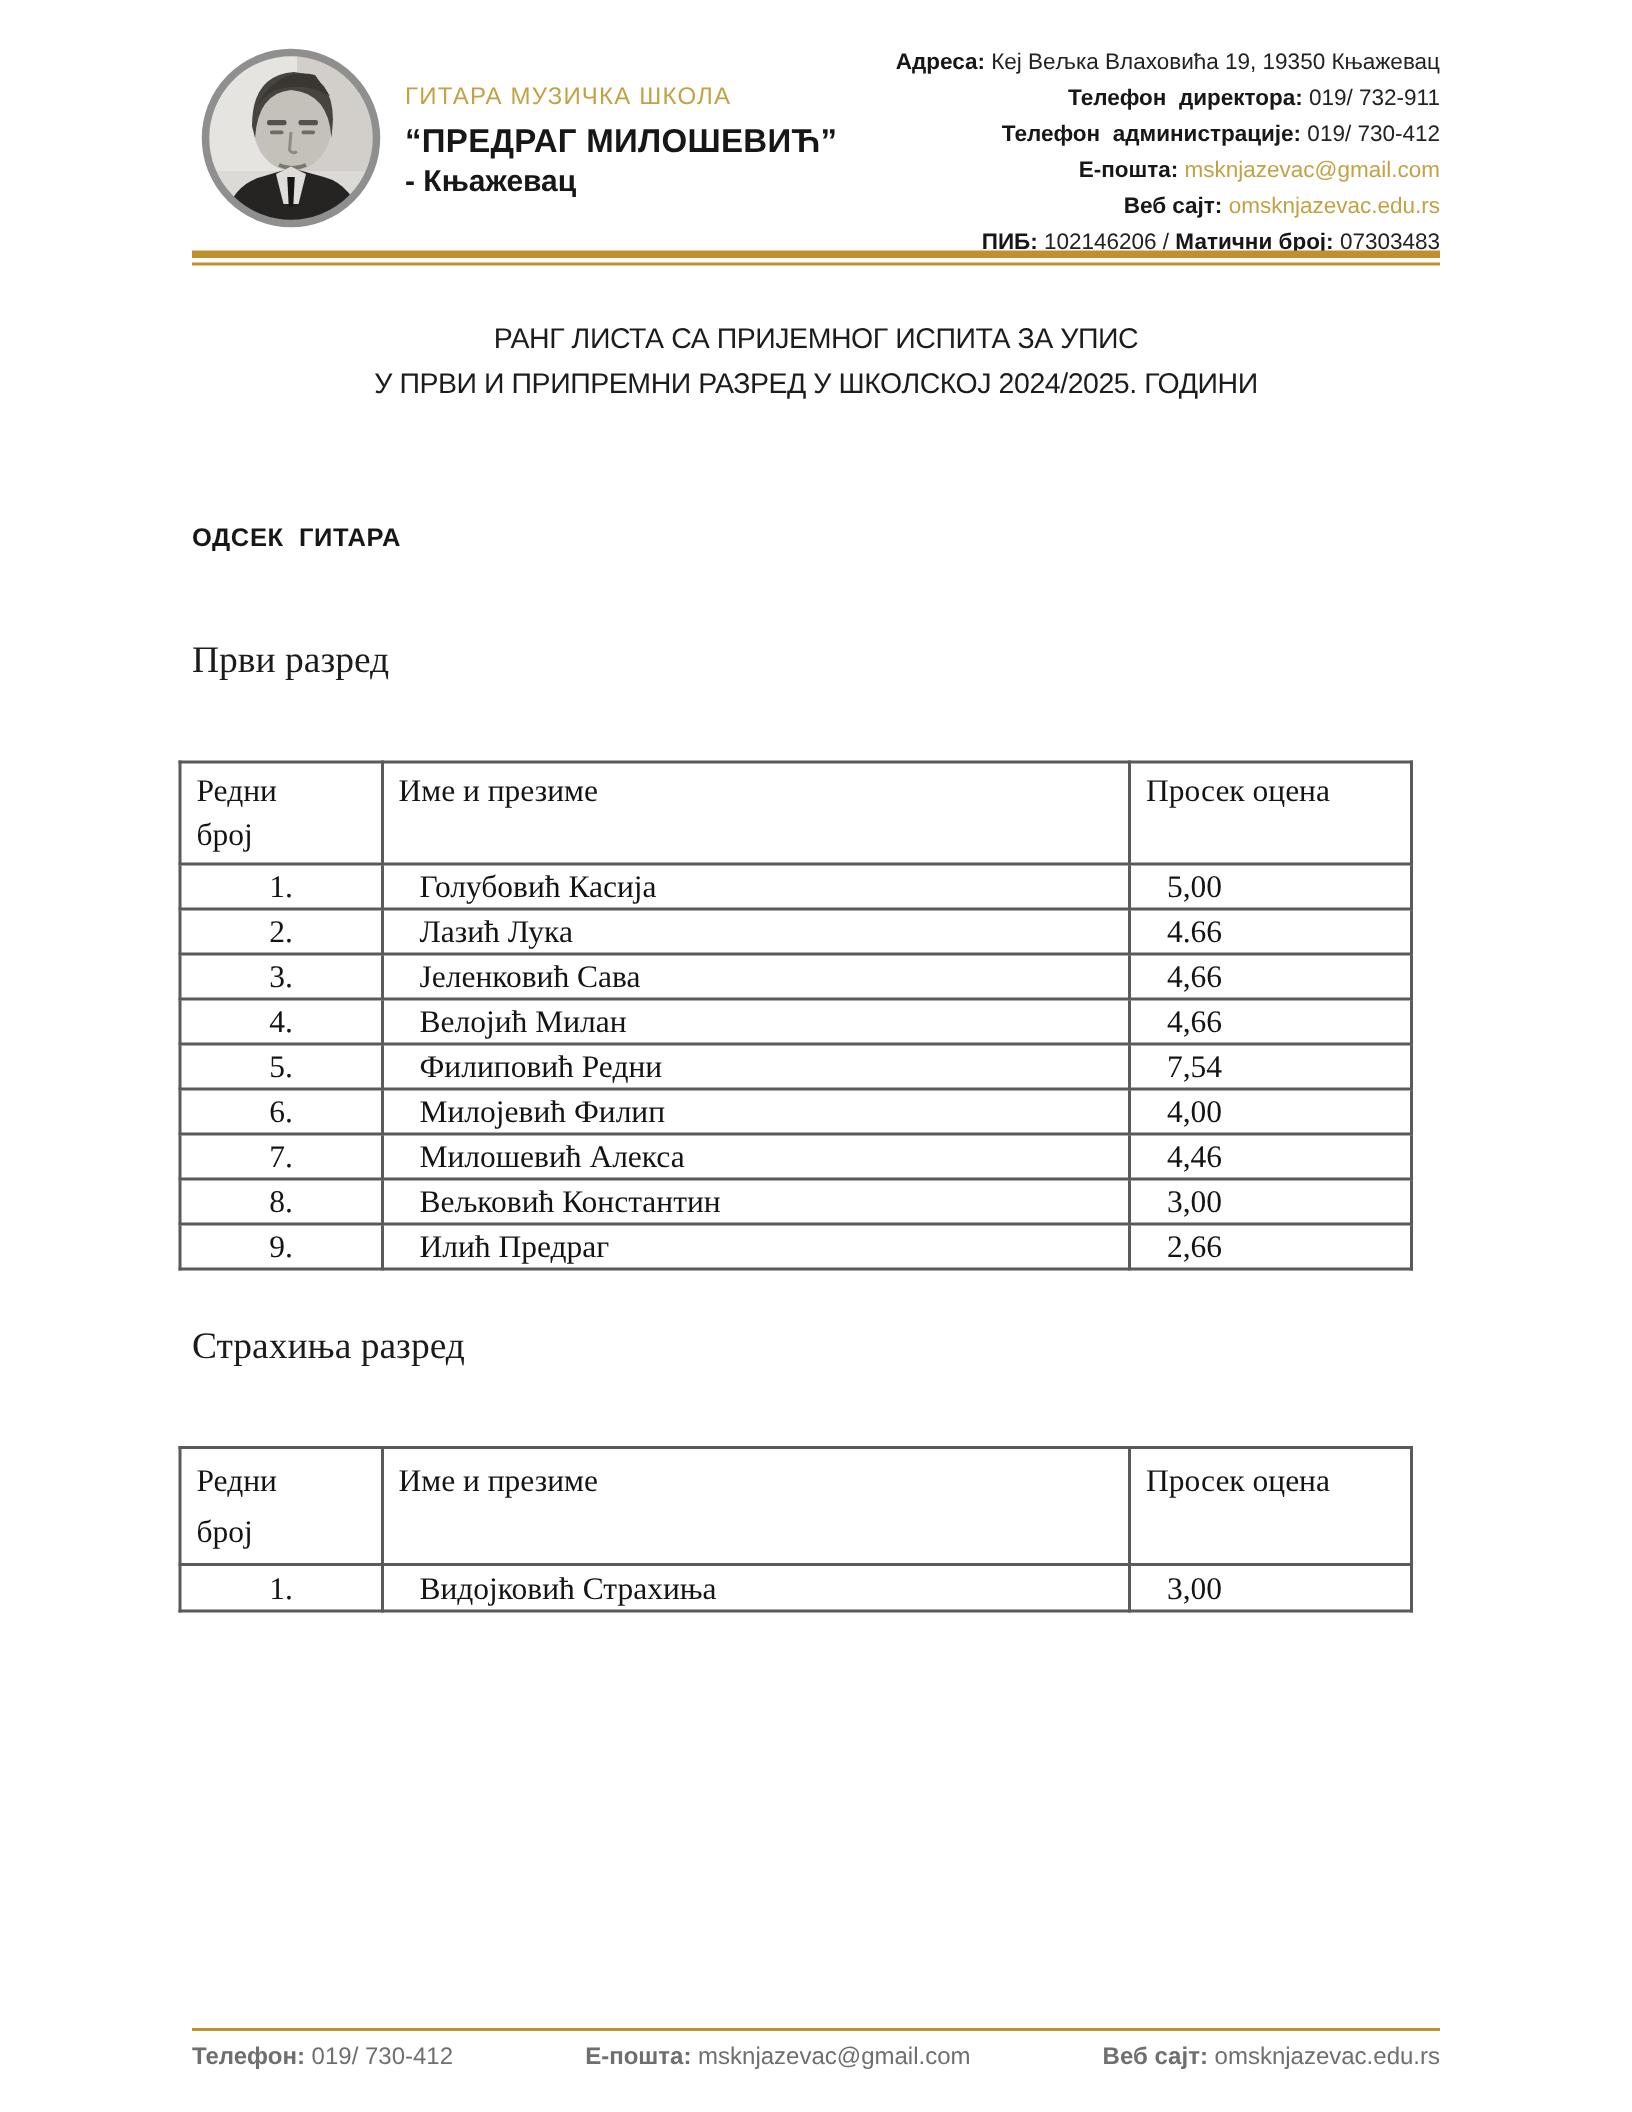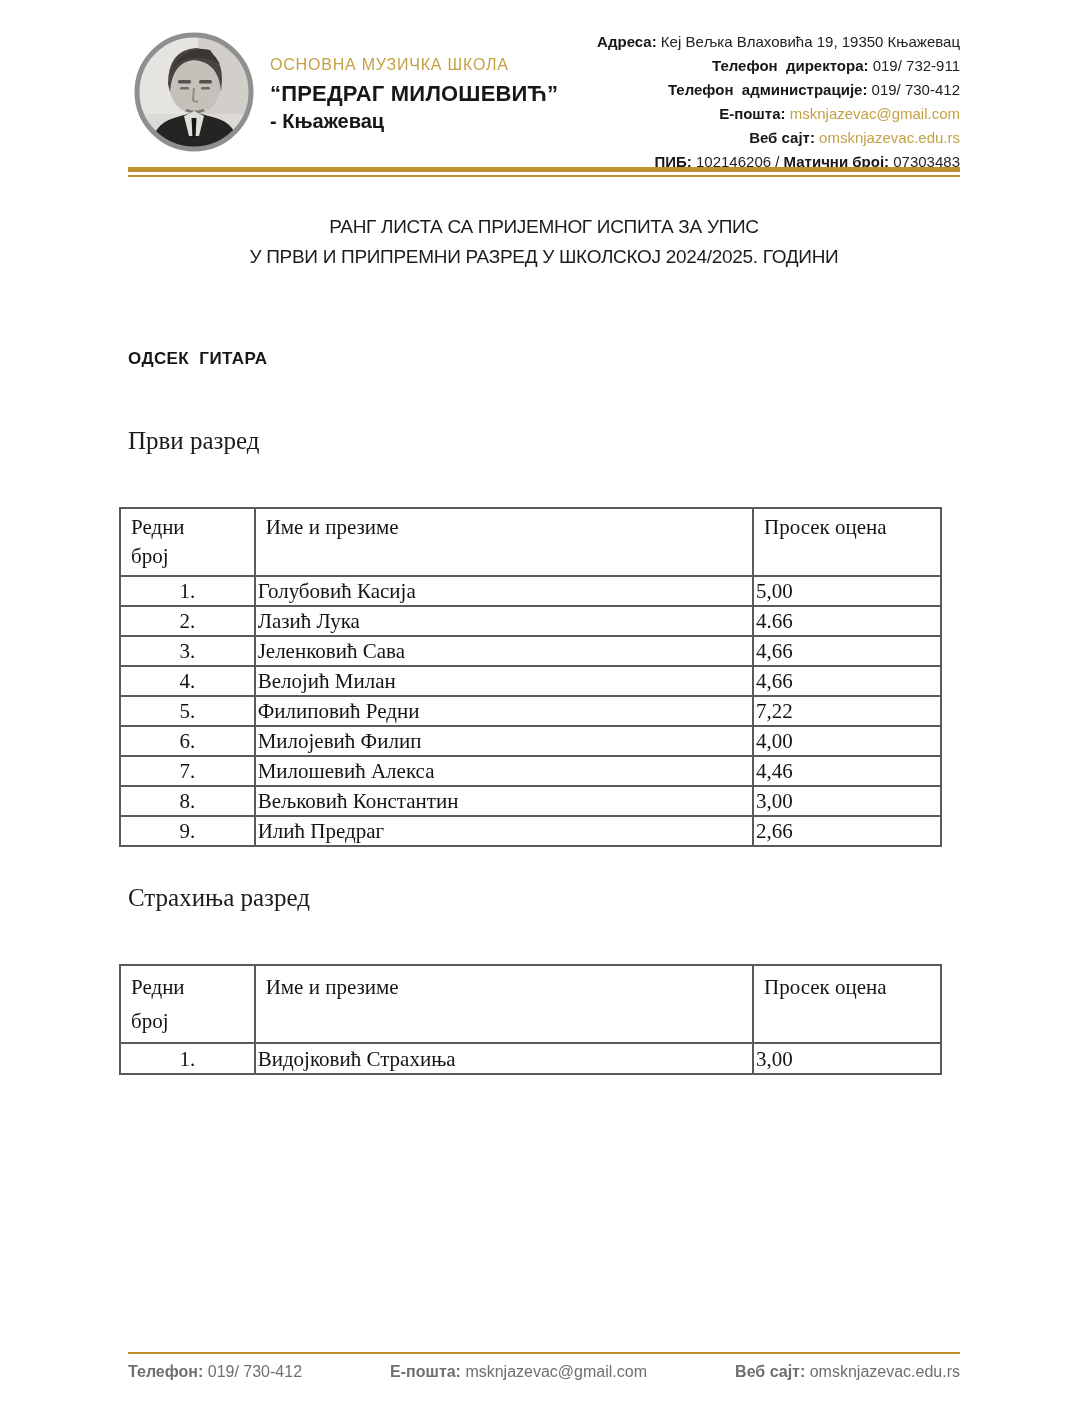--- a/index.html
+++ b/index.html
@@ -65,21 +65,21 @@
   }
   .rank-table col.c1{width:16.4%;}
   .rank-table col.c2{width:60.7%;}
   .rank-table col.c3{width:22.9%;}
   .rank-table th,.rank-table td{border:2px solid var(--table-border);}
   .rank-table th{
     font-weight:normal;text-align:left;vertical-align:top;
     padding:4px 8px 4px 10px;line-height:29px;white-space:pre-line;height:66px;
   }
   .rank-table.tall-head th{line-height:34px;height:70px;}
-  .rank-table td{padding:1px 8px 1px 2px;line-height:26px;height:28px;}
+  .rank-table td{padding:1px 8px 1px 24px;line-height:26px;height:28px;}
   .rank-table td.num{text-align:center;padding:1px 2px;}
   .rank-table.tall-head td{height:31px;}
 
   
   .footer{position:absolute;left:128px;right:128px;top:1352px;}
   .footer-rule{height:2px;background:var(--gold);}
   .footer-items{
     display:flex;justify-content:space-between;align-items:baseline;
     margin-top:9px;color:var(--footer-gray);font-size:16px;white-space:pre;
   }
@@ -113,21 +113,21 @@
           <path d="M54 80 Q63 84 72 80" fill="none" stroke="#7b766f" stroke-width="2.5"></path>
           <path d="M16 124 Q20 94 42 88 L62 82 84 88 Q106 94 110 124 Z" fill="#262422"></path>
           <path d="M52 86 L62 81 72 86 67 106 57 106 Z" fill="#dfddd9"></path>
           <path d="M59.5 88 L64.5 88 L63.5 108 L60.5 108 Z" fill="#171615"></path>
         </g>
         <circle cx="62" cy="62" r="57" fill="none" stroke="#8f8f8f" stroke-width="5"></circle>
       </svg>
     </div>
 
     <div class="school-block">
-      <div class="school-type">ОСНОВНА МУЗИЧКА ШКОЛА</div>
+      <div class="school-type">ГИТАРА МУЗИЧКА ШКОЛА</div>
       <div class="school-name">“ПРЕДРАГ МИЛОШЕВИЋ”</div>
       <div class="school-city">- Књажевац</div>
     </div>
 
     <div class="contact-block" id="contact-block"><div class="contact-line"><span class="b">Адреса: </span><span>Кеј Вељка Влаховића 19, 19350 Књажевац</span></div><div class="contact-line"><span class="b">Телефон  директора: </span><span>019/ 732-911</span></div><div class="contact-line"><span class="b">Телефон  администрације: </span><span>019/ 730-412</span></div><div class="contact-line"><span class="b">Е-пошта: </span><span class="gold-text">msknjazevac@gmail.com</span></div><div class="contact-line"><span class="b">Веб сајт: </span><span class="gold-text">omsknjazevac.edu.rs</span></div><div class="contact-line"><span class="b">ПИБ: </span><span>102146206 / </span><span class="b">Матични број: </span><span>07303483</span></div></div>
   </div>
 
   <div class="rule">
     <div class="rule-thick"></div>
     <div class="rule-thin"></div>
@@ -173,21 +173,21 @@
             <td>4,66</td>
           </tr>
           <tr>
             <td class="num">4.</td>
             <td>Велојић Милан</td>
             <td>4,66</td>
           </tr>
           <tr>
             <td class="num">5.</td>
             <td>Филиповић Редни</td>
-            <td>7,22</td>
+            <td>7,54</td>
           </tr>
           <tr>
             <td class="num">6.</td>
             <td>Милојевић Филип</td>
             <td>4,00</td>
           </tr>
           <tr>
             <td class="num">7.</td>
             <td>Милошевић Алекса</td>
             <td>4,46</td>

